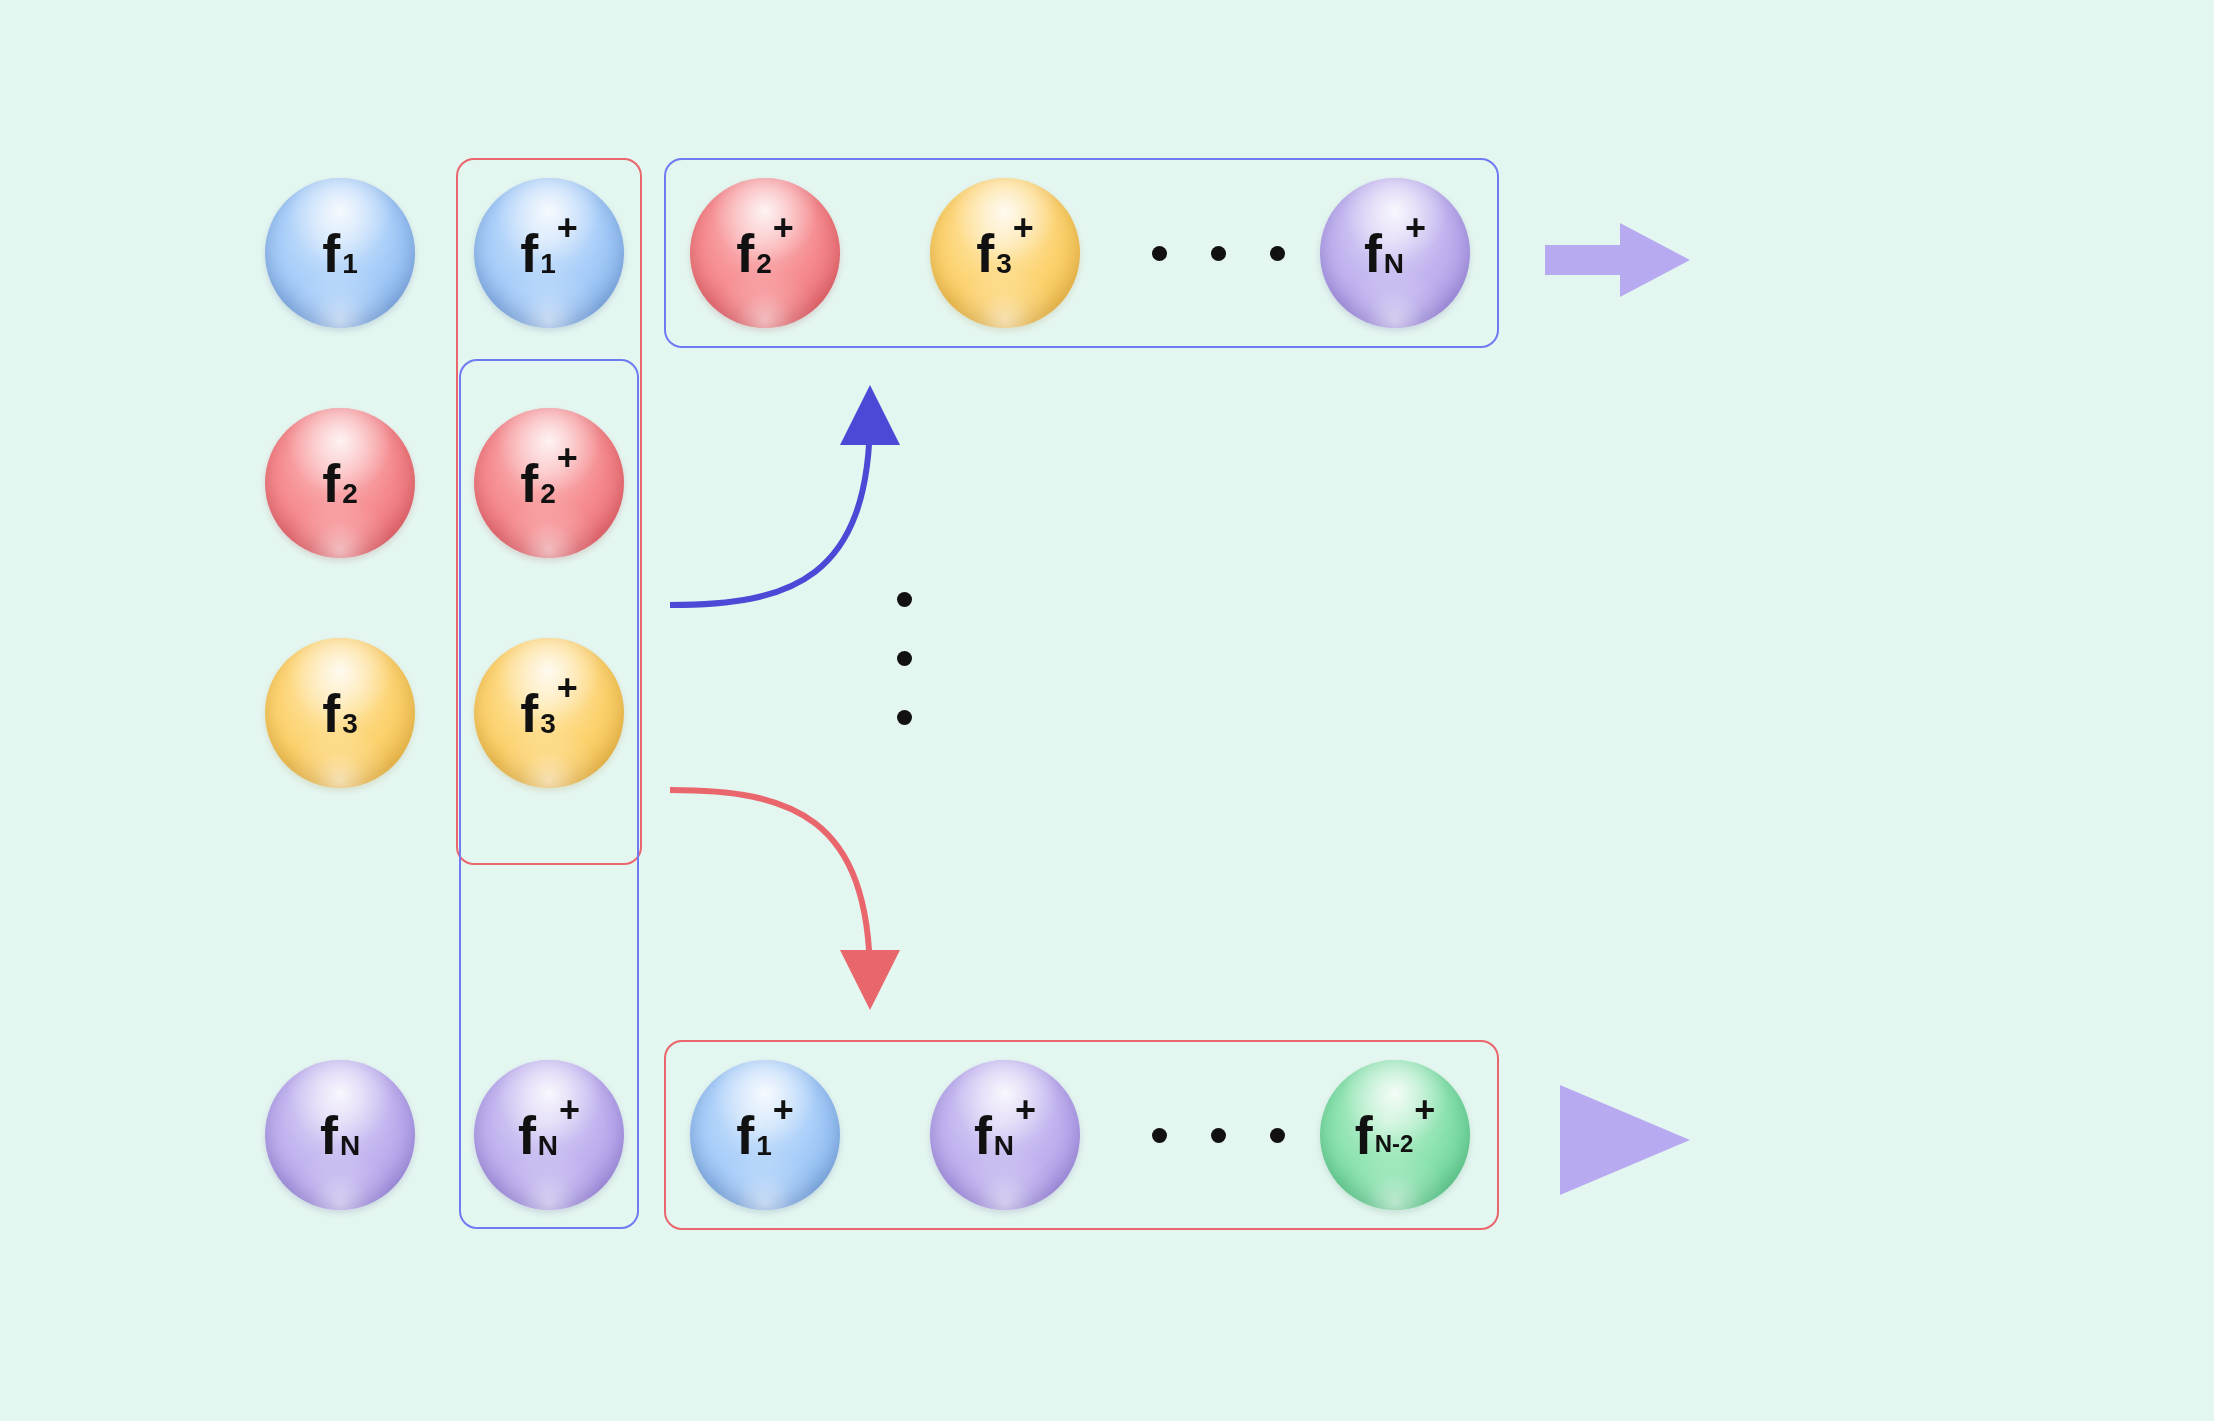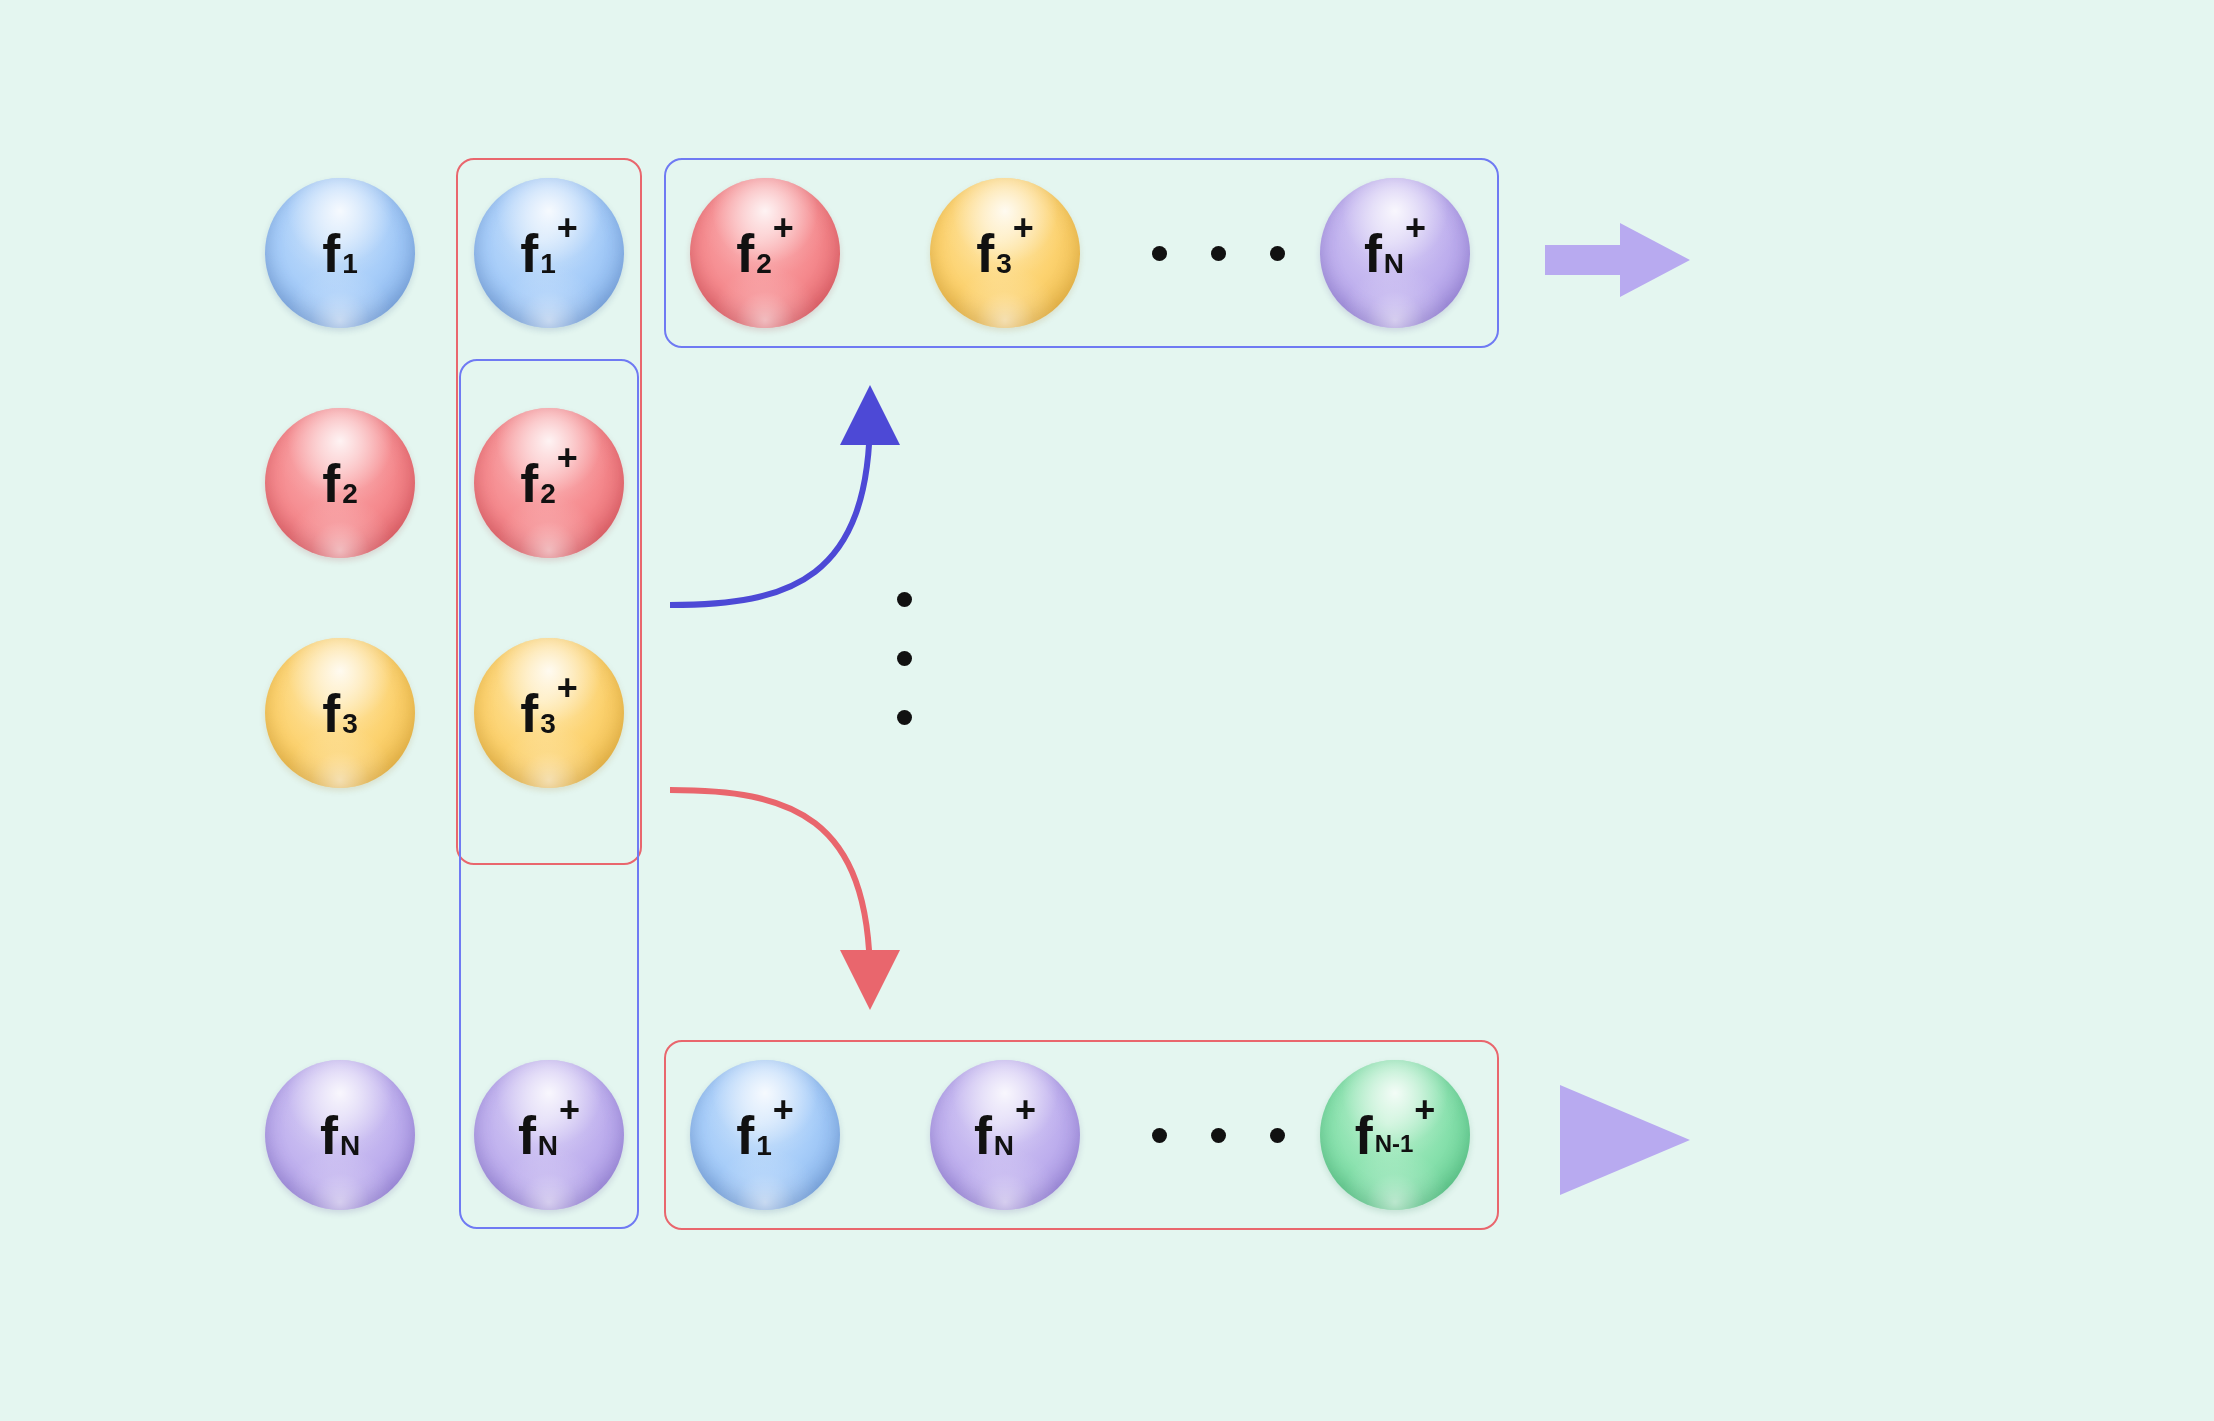--- a/index.html
+++ b/index.html
@@ -203,21 +203,21 @@
         <span class="sub">N</span>
         <span class="sup">+</span>
       </span>
   </div>
   <div class="dots-h" style="left:1130px; top:1128px;">
     <span></span><span></span><span></span>
   </div>
   <div class="ball c-green" style="left:1320px; top:1060px;">
     <span class="lbl">
         <span class="base">f</span>
-        <span class="sub" style="font-size:24px;">N-1</span>
+        <span class="sub" style="font-size:24px;">N-2</span>
         <span class="sup">+</span>
       </span>
   </div>
 
   <div class="dots-v" style="left:897px; top:570px;">
     <span></span>
       <span></span>
       <span></span>
   </div>
 

